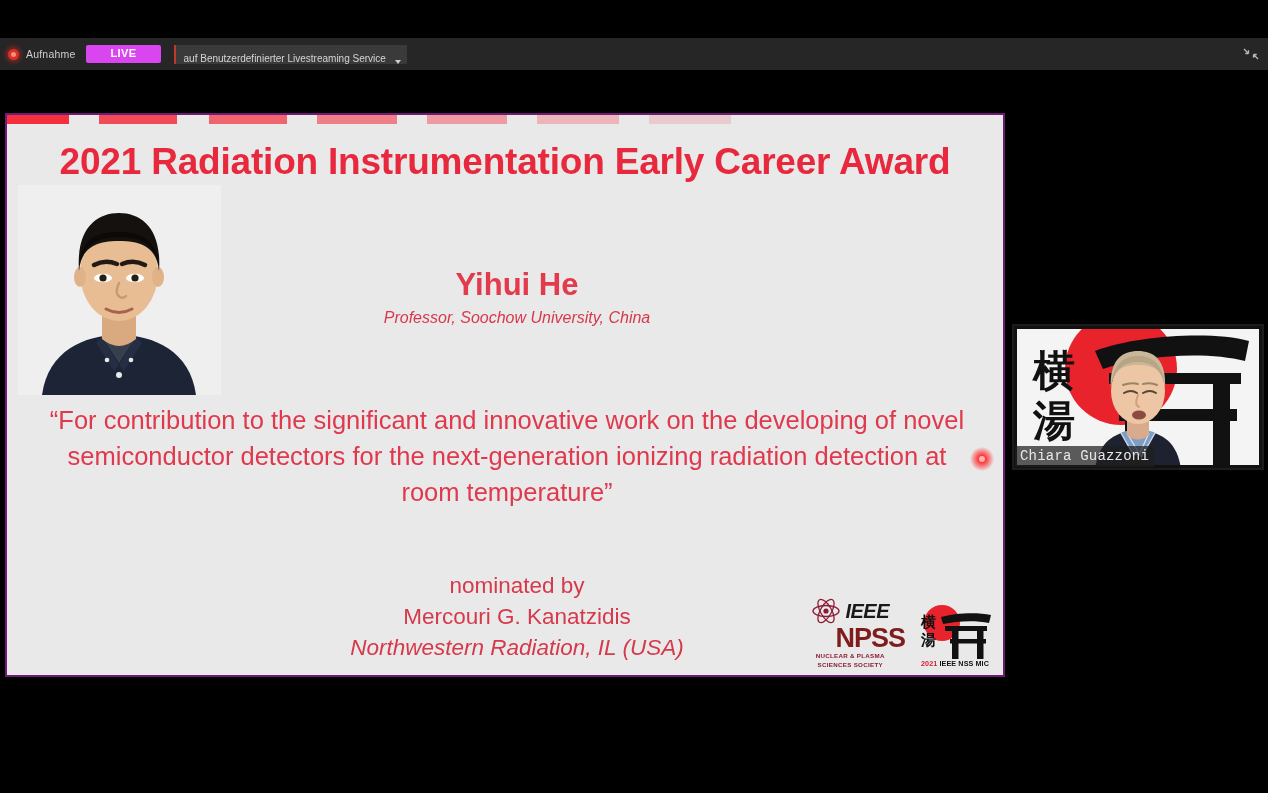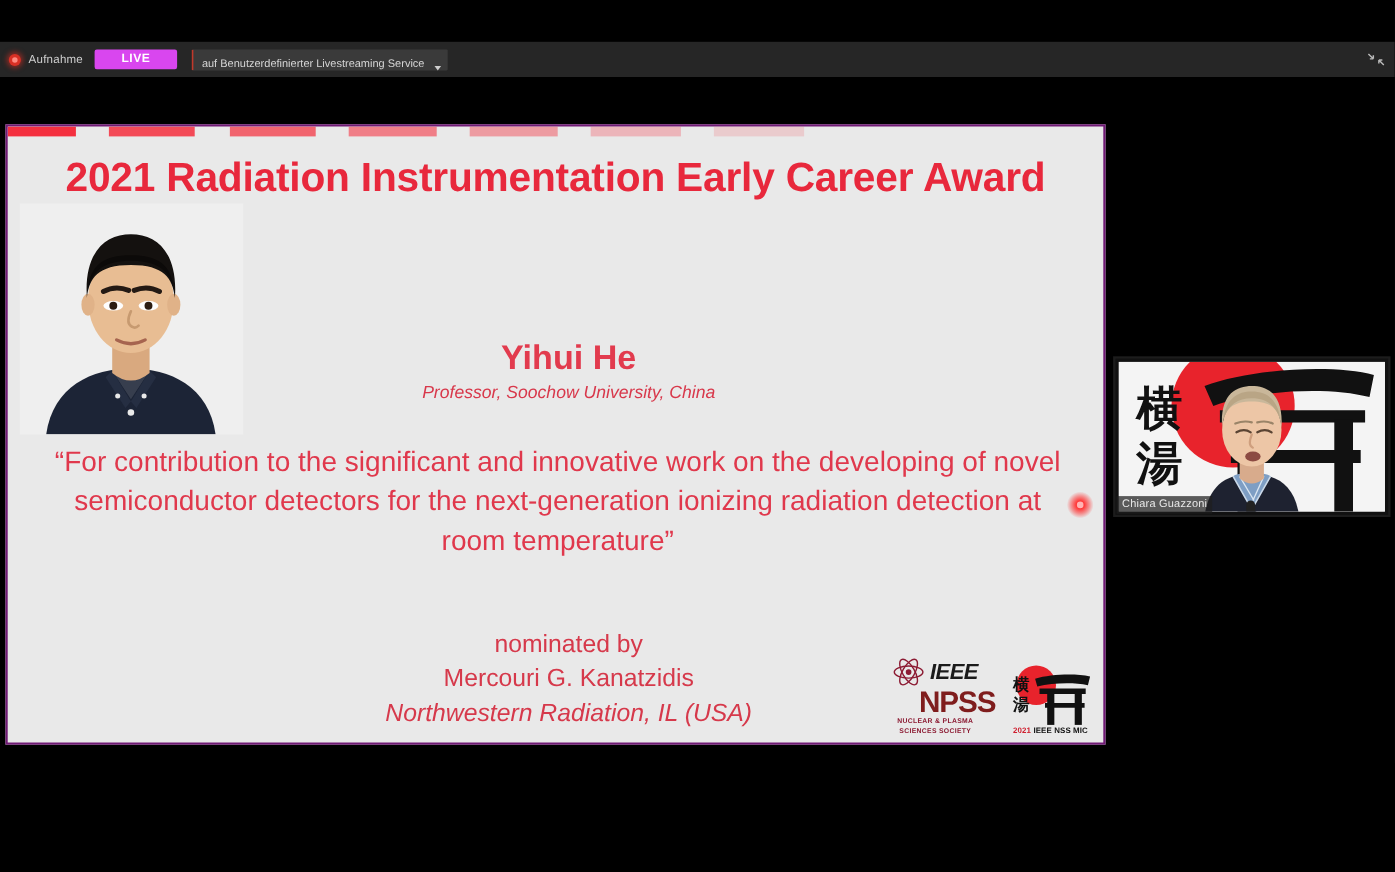--- a/index.html
+++ b/index.html
@@ -103,21 +103,20 @@
     position:absolute; left:11px; top:70px;
     width:203px; height:210px;
     background:#efefef;
     overflow:hidden;
   }
   #portrait svg { display:block; }
 
   #honoree-block {
     position:absolute; left:250px; top:152px; width:520px;
     text-align:center;
-    margin-top:40px;
   }
   #honoree-name {
     color:#e23b4e; font-size:31px; font-weight:bold; line-height:1.15;
   }
   #honoree-affil {
     color:#d8384b; font-size:16px; font-style:italic;
     margin-top:5px; line-height:1.2;
   }
 
   #laser-dot {
@@ -167,23 +166,23 @@
     width:252px; height:146px;
     background:#111;
     border:2px solid #1c1c1c;
     overflow:hidden;
   }
   #webcam-inner { position:absolute; inset:3px; background:#f2f2f2; overflow:hidden; }
   #webcam-name {
     position:absolute; left:1px; bottom:1px;
     background:rgba(30,30,30,.72);
     color:#e8e8e8;
-    font-size:10px;
+    font-size:14px;
     padding:2px 5px 3px;
-    font-family:Liberation Sans, sans-serif;
+    font-family:Liberation Mono, monospace;
     letter-spacing:.2px;
     z-index:5;
   }
 </style>
 </head>
 <body>
 
 <div id="screen">
 
   <div id="topbar">

